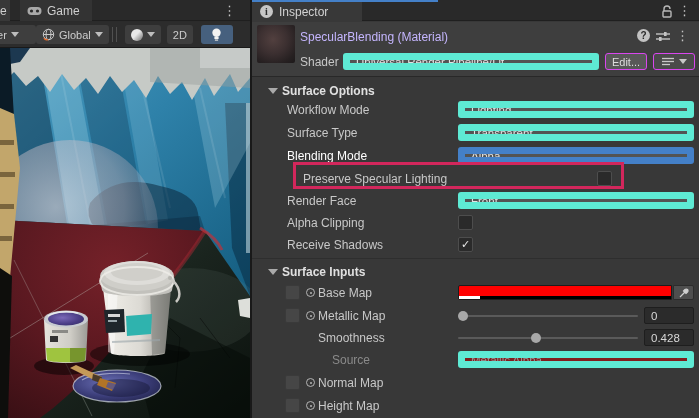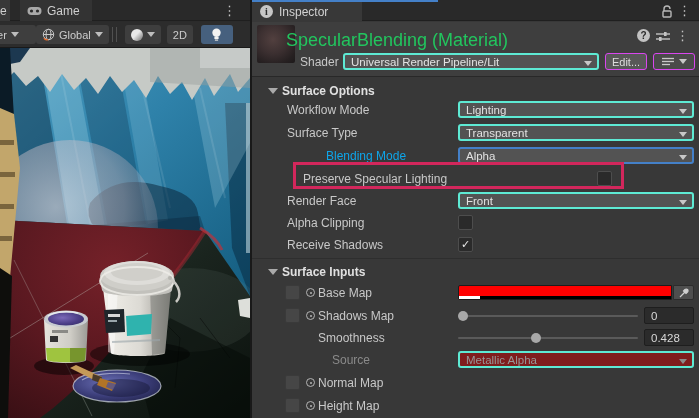--- a/index.html
+++ b/index.html
@@ -27,28 +27,28 @@
   .insp-topline{position:absolute;left:0;top:0;width:186px;height:2px;}
   .insp-tabbar{position:absolute;left:0;top:0;width:447px;height:21px;background:#292929;border-bottom:1px solid #1f1f1f;}
   .insp-tab{position:absolute;left:0;top:2px;width:110px;height:19px;background:#383838;display:flex;align-items:center;gap:6px;padding-left:8px;color:#d2d2d2;}
   .info-icon{width:13px;height:13px;border-radius:50%;background:#c6c6c6;color:#2a2a2a;font-weight:bold;font-size:10px;display:flex;align-items:center;justify-content:center;font-family:"Liberation Serif",serif;}
   .lock-icon{position:absolute;right:26px;top:5px;}
   .insp-kebab{position:absolute;right:8px;top:4px;}
 
   .insp-header{position:absolute;left:0;top:22px;width:447px;height:55px;background:#3e3e3e;border-bottom:1px solid #282828;}
   .mat-thumb{position:absolute;left:5px;top:3px;width:38px;height:38px;border-radius:2px;
      background:radial-gradient(circle at 42% 38%, #52403f 0%, #3b2f30 45%, #262021 78%, #1d191a 100%);}
-  .mat-title{position:absolute;left:34px;top:8px;color:#22c55e;font-size:18px;}
+  .mat-title{position:absolute;left:48px;top:8px;color:#c4b5fd;font-size:12px;}
   .hdr-ico{position:absolute;top:7px;color:#c4c4c4;}
   .help-icon{right:49px;width:13px;height:13px;border-radius:50%;background:#c2c2c2;color:#2a2a2a;font-weight:bold;font-size:10px;display:flex;align-items:center;justify-content:center;}
   .preset-icon{right:29px;top:9px;}
   .hdr-kebab{right:10px;top:7px;}
   .shader-row{position:absolute;left:0;top:29px;width:447px;height:22px;}
   .shader-lbl{position:absolute;left:48px;top:4px;color:#c8c8c8;}
-  .dropdown{position:absolute;height:17px;background:#535353;border:2px solid #5eead4;border-radius:3px;color:#e2e2e2;display:flex;align-items:center;padding:0 6px;font-size:11.5px;overflow:hidden;white-space:nowrap;}
+  .dropdown{position:absolute;height:17px;background:#535353;border:7px solid #5eead4;border-radius:3px;color:#e2e2e2;display:flex;align-items:center;padding:0 6px;font-size:11.5px;overflow:hidden;white-space:nowrap;}
   .dropdown .dcaret{position:absolute;right:5px;top:6px;width:0;height:0;border-left:4px solid transparent;border-right:4px solid transparent;border-top:5px solid #c8c8c8;}
   .shader-dd{left:91px;top:2px;width:256px;}
   .btn{position:absolute;height:17px;background:#585858;border:1px solid #d946ef;border-radius:3px;color:#dddddd;font-size:11px;display:flex;align-items:center;justify-content:center;}
   .edit-btn{left:353px;top:2px;width:42px;}
   .enum-btn{left:401px;top:2px;width:42px;gap:5px;background:#4a4a4a;}
   .enum-btn .dcaret{width:0;height:0;border-left:4px solid transparent;border-right:4px solid transparent;border-top:5px solid #c8c8c8;}
 
   .row{position:absolute;left:0;width:447px;height:18px;}
   .lbl{position:absolute;left:35px;top:2px;color:#c8c8c8;white-space:nowrap;}
   .hdr-row .fold{position:absolute;left:16px;top:5px;width:0;height:0;border-left:5px solid transparent;border-right:5px solid transparent;border-top:6px solid #aaaaaa;}
@@ -328,21 +328,21 @@
 
     <div class="row" style="top:124px;">
       <span class="lbl">Surface Type</span>
       <div class="dropdown ctl-dd">
         <span>Transparent</span>
           <span class="dcaret"></span>
       </div>
     </div>
 
     <div class="row" style="top:147px;">
-      <span class="lbl" style="color: #0ea5e9; margin-left: 39px;">Blending Mode</span>
+      <span class="lbl" style="color: #ffffff;">Blending Mode</span>
       <div class="dropdown ctl-dd" style="border-color: rgb(68, 128, 200);">
         <span>Alpha</span>
           <span class="dcaret"></span>
       </div>
     </div>
 
     <div class="row" style="top:170px;">
       <span class="lbl" style="left:51px;">Preserve Specular Lighting</span>
       <div class="checkbox" style="left:345px;">
           <span>✓</span>
@@ -391,21 +391,21 @@
       <div class="dropper-btn">
         <svg width="10" height="10" viewBox="0 0 10 10">
           <path d="M1,9 L5.5,4.5 M5,3 L7,5 M6,1.5 A1.5,1.5 0 0 1 8.5,4 L7,5.5 L4.5,3 Z" stroke="#d0d0d0" stroke-width="1.2" fill="#d0d0d0"></path>
         </svg>
       </div>
     </div>
 
     <div class="row" style="top:307px;">
       <div class="tex-slot"></div>
       <span class="picker"></span>
-      <span class="lbl maplbl">Shadows Map</span>
+      <span class="lbl maplbl">Metallic Map</span>
       <div class="slider">
         <div class="track"></div>
         <div class="knob" style="left: 0px;"></div>
       </div>
       <div class="valfield">
           <span>0</span>
         </div>
     </div>
 
     <div class="row" style="top:329px;">

